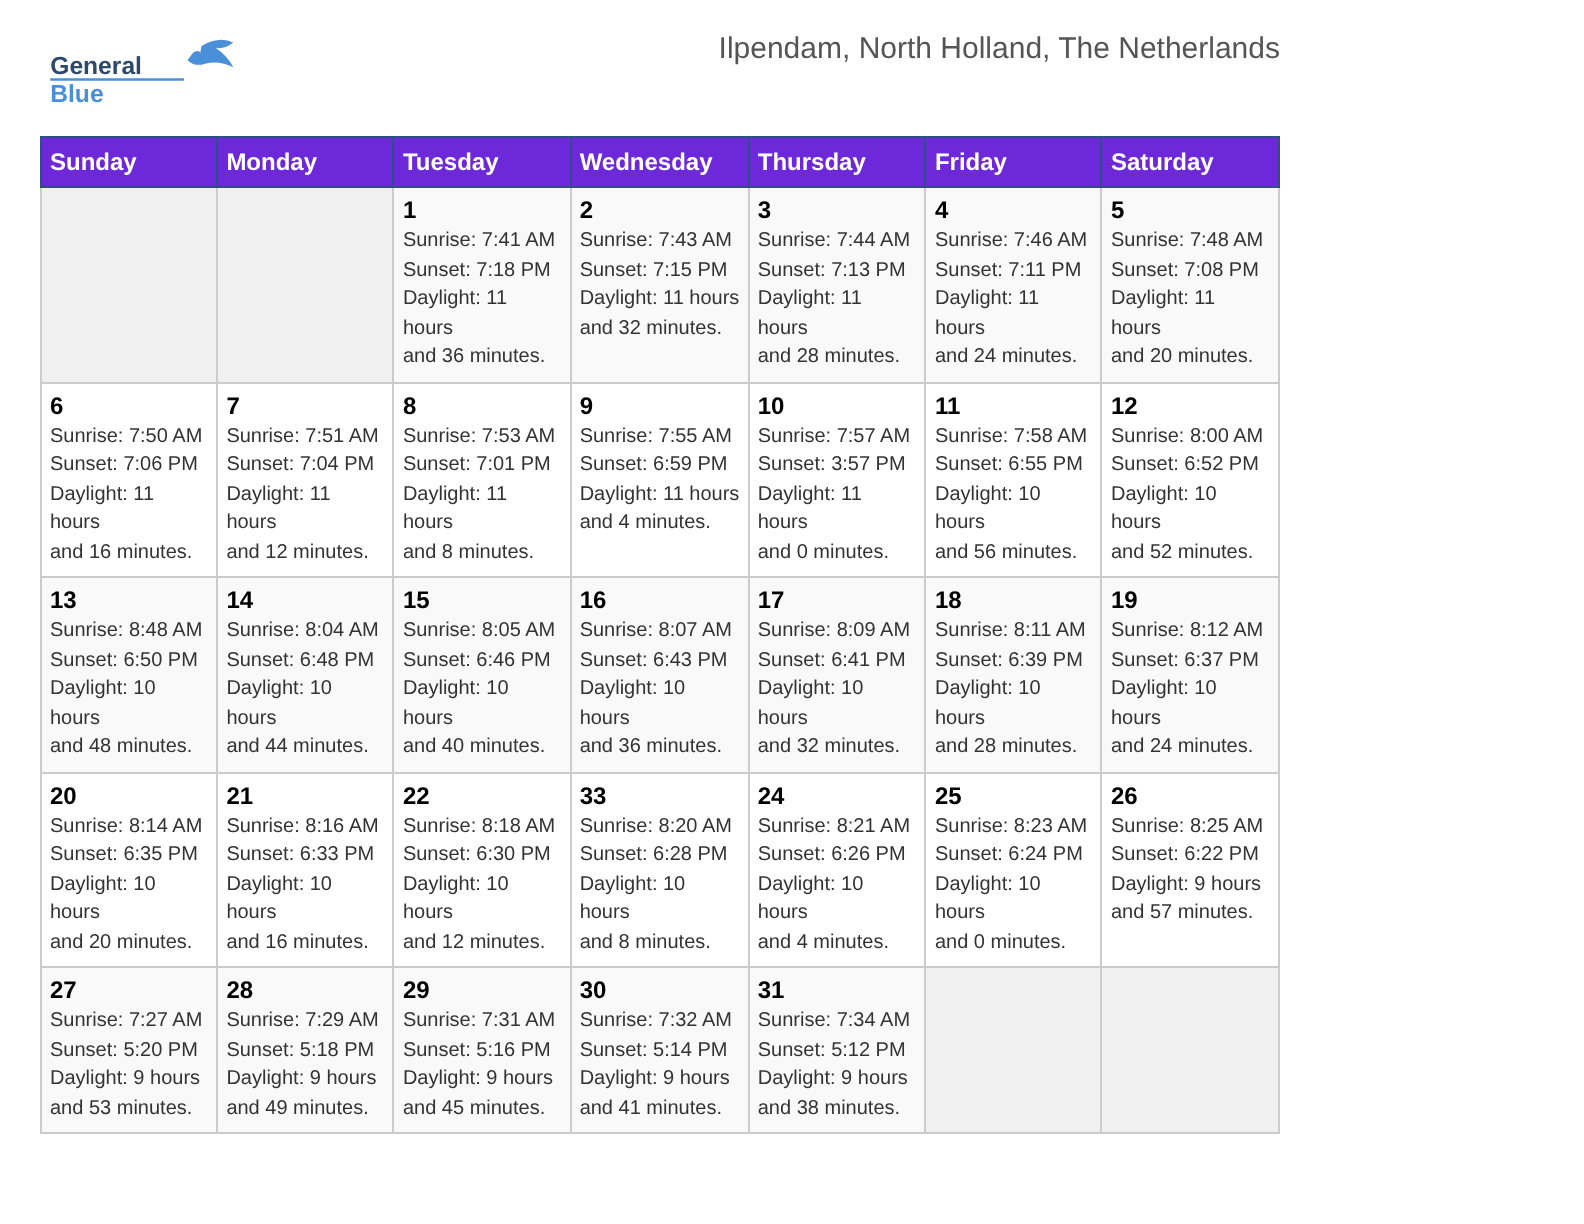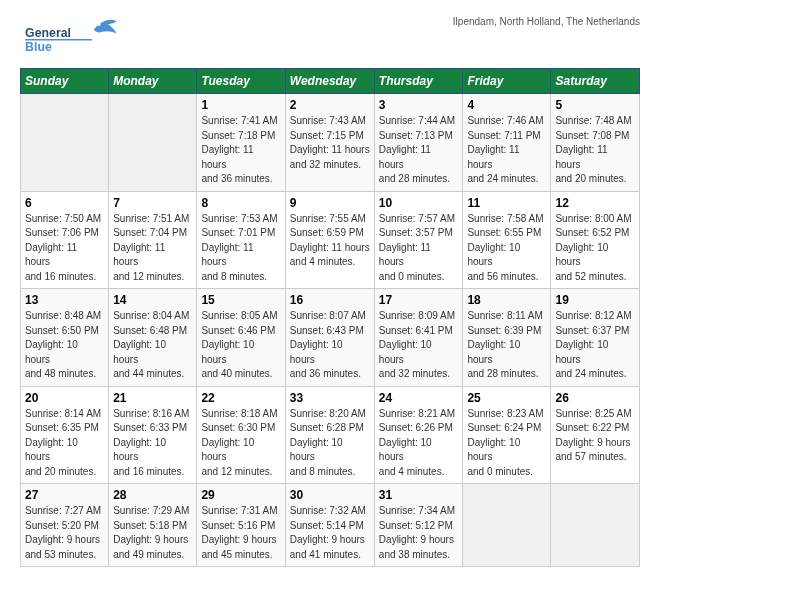--- a/index.html
+++ b/index.html
@@ -28,37 +28,36 @@
     .title-block {
       text-align: right;
     }
     .cal-title {
       font-size: 36px;
       font-weight: bold;
       color: #333;
       line-height: 1.1;
     }
     .cal-subtitle {
-      font-size: 10px;
+      font-size: 15px;
       color: #555;
     }
     table {
       width: 100%;
       border-collapse: collapse;
       font-size: 10.5px;
     }
     thead tr th {
-      background: #15803d;
+      background: #6d28d9;
       color: #fff;
       padding: 5px 4px;
       text-align: left;
       font-size: 12px;
       font-weight: 600;
       border: 1px solid #2e4d88;
-      font-style: italic;
     }
     tbody tr td {
       border: 1px solid #ccc;
       vertical-align: top;
       padding: 4px 4px;
       min-height: 70px;
       background: #fff;
     }
     tbody tr:nth-child(odd) td {
       background: #f9f9f9;

